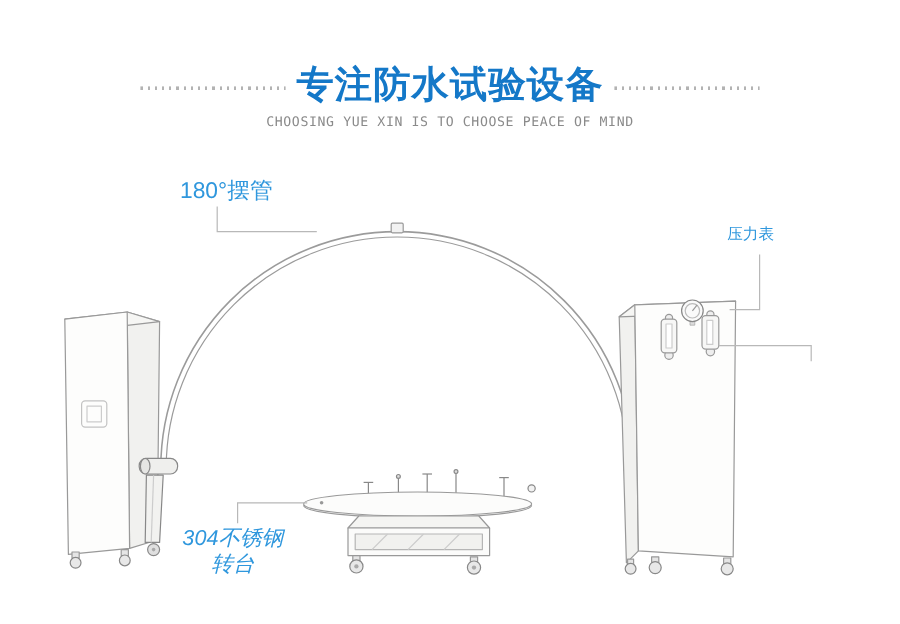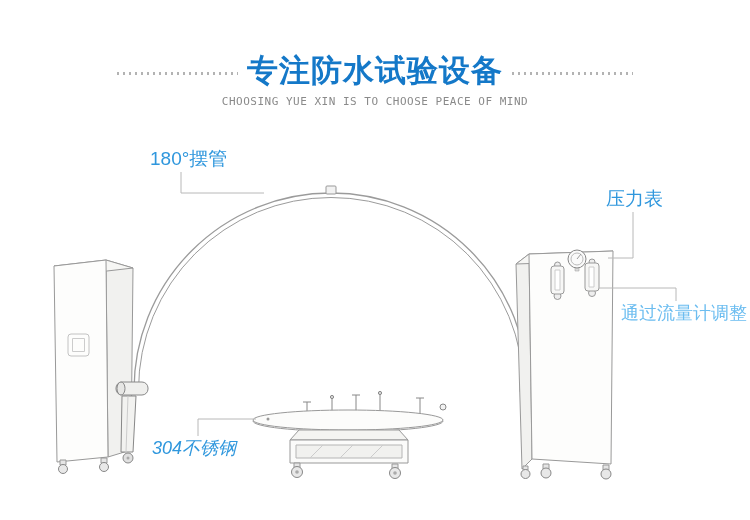--- a/index.html
+++ b/index.html
@@ -33,21 +33,21 @@
     font-size: 11px; letter-spacing: 0.5px;
     color: #8a8a8a;
   }
 
   
   .diagram { position: absolute; top: 0; left: 0; width: 750px; height: 520px; }
   .diagram svg { position: absolute; top: 0; left: 0; }
 
   .lbl { position: absolute; color: #2f97dd; white-space: nowrap; }
   .lbl-swing  { left: 150px; top: 146px; font-size: 19px; }
-  .lbl-gauge  { left: 606px; top: 186px; font-size: 19px; }
+  .lbl-gauge  { left: 606px; top: 186px; font-size: 13px; }
   .lbl-flow   { left: 618px; top: 302px; width: 132px; text-align: center;
                 font-size: 18px; line-height: 22px; color: #6cbdf0; }
   .lbl-turn   { left: 150px; top: 437px; width: 88px; text-align: center;
                 font-size: 18px; line-height: 22px; font-style: italic; }
 </style>
 </head>
 <body>
 
 <div class="header">
   <div class="title-row">
@@ -175,18 +175,18 @@
       <path d="M 181 172 L 181 193 L 264 193"></path>
       <path d="M 633 212 L 633 258 L 608 258"></path>
       <path d="M 599 288 L 676 288 L 676 301"></path>
       <path d="M 198 436 L 198 419 L 256 419"></path>
     </g>
   </svg>
 
   <div class="lbl lbl-swing">180°摆管</div>
   <div class="lbl lbl-gauge">压力表</div>
   <div class="lbl lbl-flow">
-    <div>通过流量计调整</div>
   </div>
   <div class="lbl lbl-turn">
     <div>304不锈钢</div>
+    <div>转台</div>
   </div>
 </div>
 
 </body></html>

